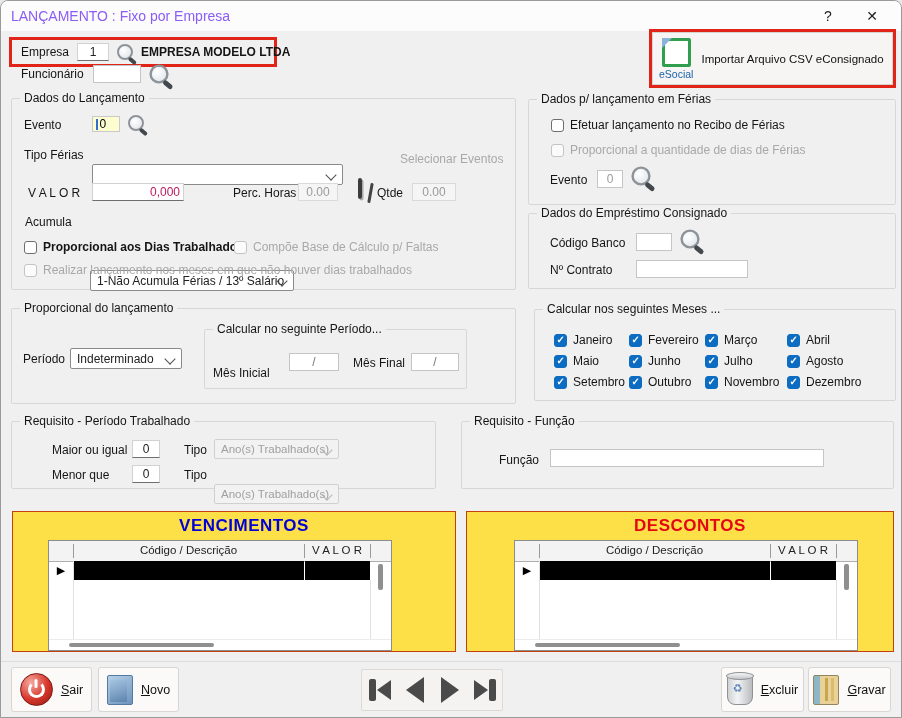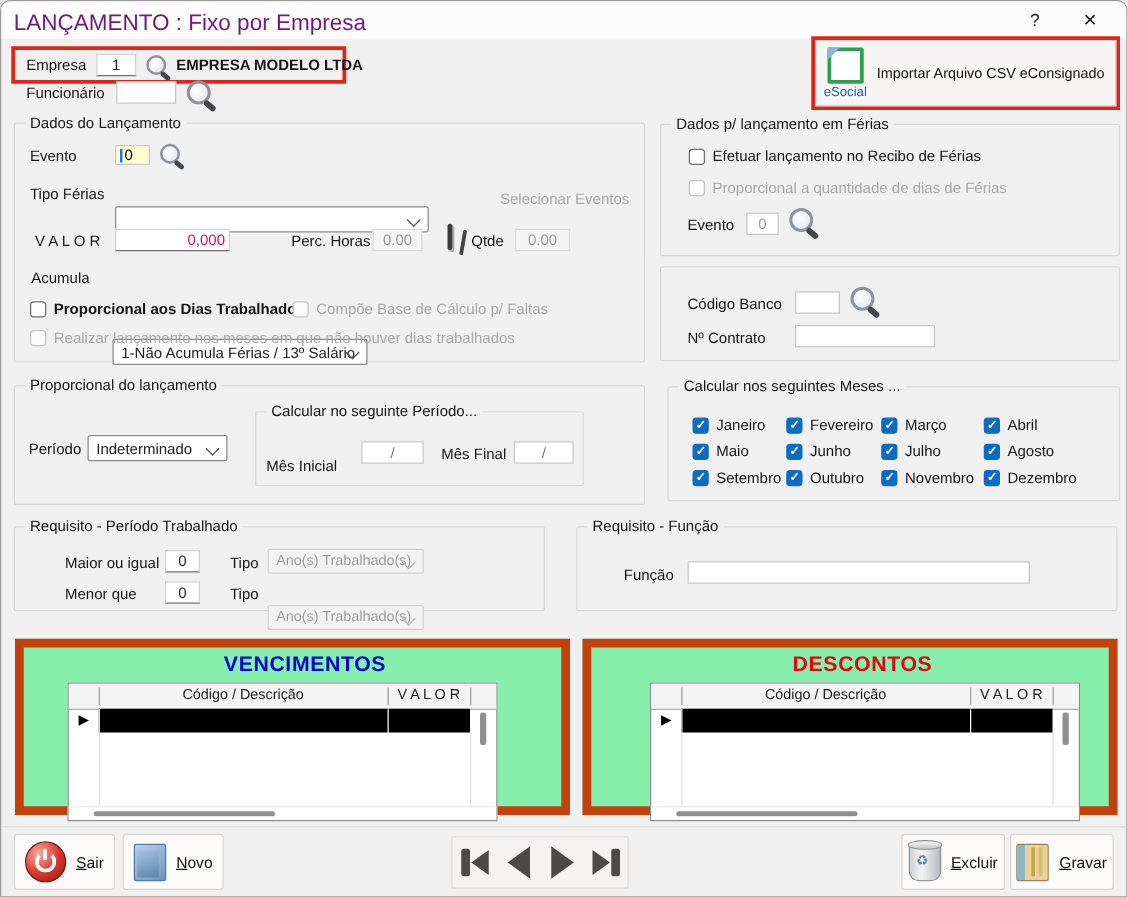--- a/index.html
+++ b/index.html
@@ -4,21 +4,21 @@
 <style>
   html,body{margin:0;padding:0;background:#e8e8e8;font-family:"Liberation Sans",sans-serif;}
   .win{position:relative;width:902px;height:718px;background:#f0f0f0;border:1px solid #9a9a9a;
        border-radius:8px 8px 0 0;overflow:hidden;box-sizing:border-box;}
   .abs{position:absolute;}
   .lbl{font-size:12px;color:#151515;white-space:nowrap;}
   .dis{color:#a8a8a8;}
   .bold{font-weight:600;}
   
   .titlebar{left:0;top:0;width:100%;height:30px;background:#fcfcfc;}
-  .title{left:10px;top:7px;font-size:18px;color:#701a75;}
+  .title{left:10px;top:7px;font-size:14px;color:#8b5cf6;}
   .capbtn{top:4px;width:30px;height:22px;text-align:center;font-size:14px;color:#222;line-height:22px;cursor:default;}
   
   .redbox{border:3px solid #e02418;background:transparent;box-sizing:border-box;}
   
   .tb{height:18px;border:1px solid #d2d2d2;border-bottom:1.5px solid #6e6e6e;background:#fff;
       font:12px "Liberation Sans",sans-serif;color:#222;padding:0 3px;box-sizing:border-box;outline:none;}
   .tb.plain{border:1px solid #c5c5c5;}
   .tb.center{text-align:center;}
   .tb.right{text-align:right;}
   .tbdis{height:18px;border:1px solid #dadada;background:#f5f5f5;color:#9a9a9a;
@@ -49,21 +49,21 @@
   
   .epage{width:23px;height:23px;background:#fff;border:3px solid #2f9e4f;border-radius:2px;position:relative;}
   .epage::before{content:"";position:absolute;top:-3px;left:-3px;width:0;height:0;
        border-top:10px solid #8ab4d8;border-right:10px solid transparent;}
   .esoc-lbl{color:#1b63a8;font-size:10.5px;margin-top:1px;}
   
   .note{width:22px;height:28px;background:#fafafa;border:2px solid #3c3c3c;border-radius:2px;transform:rotate(-28deg);
         position:relative;box-shadow:1.5px 1.5px 0 #aaa;}
   .note::after{content:"";position:absolute;left:9px;top:3px;width:3px;height:20px;background:#444;transform:rotate(10deg);border-radius:1px;}
   
-  .panel{background:#86efac;border:7px solid #c2410c;box-sizing:border-box;padding-left:20px;}
+  .panel{background:#fde047;border:1px solid #c2410c;box-sizing:border-box;padding-left:20px;}
   .panel-title{font-size:17px;font-weight:bold;text-align:center;letter-spacing:.5px;margin-top:4px;}
   .tbl{position:absolute;border:1px solid #8c8c8c;background:#fff;box-sizing:border-box;}
   .thead{position:absolute;top:0;left:0;right:0;height:20px;background:#f3f3f3;border-bottom:1px solid #aeaeae;}
   .th{position:absolute;top:3px;font-size:11.5px;color:#222;text-align:center;white-space:nowrap;}
   .vline{position:absolute;top:3px;bottom:3px;width:1px;background:#9a9a9a;}
   .selrow{position:absolute;top:20px;left:0;right:0;height:19px;}
   .blackcell{position:absolute;top:0;height:19px;background:#000;}
   .rowind{position:absolute;left:0;top:0;width:24px;height:19px;text-align:center;font-size:11px;line-height:19px;color:#000;}
   .colline{position:absolute;width:1px;background:#e0e0e0;}
   .vthumb{position:absolute;width:5px;height:26px;background:#8f8f8f;border-radius:2px;}
@@ -185,20 +185,21 @@
     <div class="abs chkrow" style="left:22px;top:43px;">
       <span class="chk disc"></span>
       <span class="lbl dis">Proporcional a quantidade de dias de Férias</span>
     </div>
     <span class="abs lbl" style="left:21px;top:73px;">Evento</span>
     <input class="tb plain center" style="left: 68px; top: 70px; width: 26px; position: absolute; color: rgb(154, 154, 154);" value="0">
     <span class="abs mag lg" style="left:104px;top:68px;"></span>
   </div>
 
   <div class="abs grp" style="left:527px;top:212px;width:368px;height:76px;">
+    <span class="legend">Dados do Empréstimo Consignado</span>
     <span class="abs lbl" style="left:21px;top:22px;">Código Banco</span>
     <input class="tb plain" style="left: 107px; top: 19px; width: 36px; position: absolute;" value="">
     <span class="abs mag lg" style="left:153px;top:17px;"></span>
     <span class="abs lbl" style="left:21px;top:49px;">Nº Contrato</span>
     <input class="tb plain" style="left: 107px; top: 46px; width: 112px; position: absolute;" value="">
   </div>
 
   <div class="abs grp" style="left:10px;top:307px;width:505px;height:96px;">
     <span class="legend">Proporcional do lançamento</span>
     <span class="abs lbl" style="left:11px;top:43px;">Período</span>

